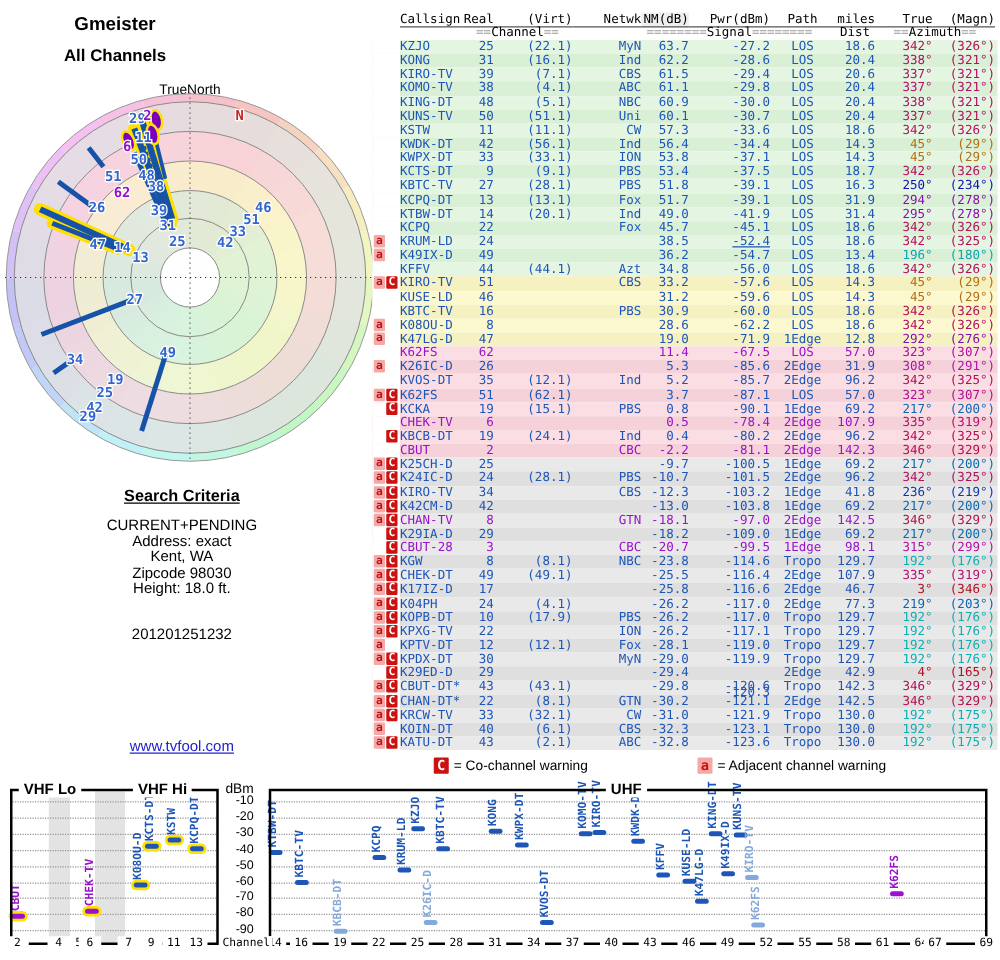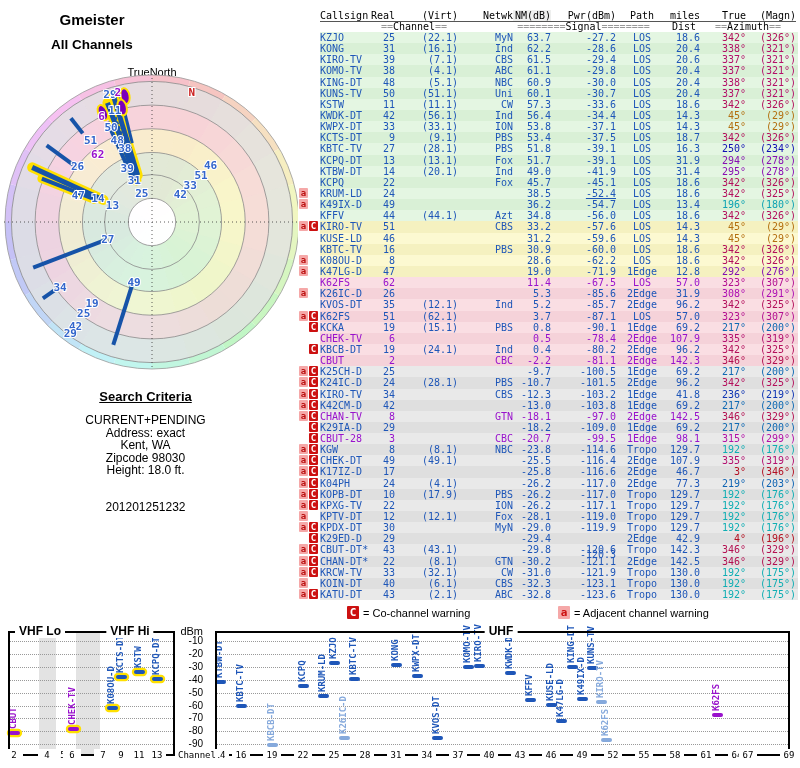--- a/index.html
+++ b/index.html
@@ -185,20 +185,21 @@
         <div class="line">CURRENT+PENDING</div>
         <div class="line">Address: exact</div>
         <div class="line">Kent, WA</div>
         <div class="line">Zipcode 98030</div>
         <div class="line">Height: 18.0 ft.</div>
       </div>
     <div id="dbblock">
       <div>201201251232</div>
     </div>
   </div>
+  <div id="tvlink">www.tvfool.com</div>
 
   <div id="tablewrap">
     <div class="hrow hline2">
       <div class="cell" style="border-bottom:none"></div>
       <div class="cell lt">Callsign</div>
       <div class="cell rt">Real</div>
       <div class="cell rt">(Virt)</div>
       <div class="cell rt">Netwk</div>
       <div class="cell rt nmshade">NM(dB)</div>
       <div class="cell rt">Pwr(dBm)</div>
@@ -805,21 +806,21 @@
           <div class="cell mkcell" style="background: rgb(255, 255, 255);"><span class="bdg bdg-c">C</span></div>
           <div class="cell lt" style="color: rgb(30, 86, 184);">K29ED-D</div>
           <div class="cell rt" style="color: rgb(30, 86, 184);">29</div>
           <div class="cell rt" style="color: rgb(30, 86, 184);"></div>
           <div class="cell rt" style="color: rgb(30, 86, 184);"></div>
           <div class="cell rt" style="color: rgb(30, 86, 184);">-29.4</div>
           <div class="cell rt" style="color: rgb(30, 86, 184); margin-top: 16px;">-120.3</div>
           <div class="cell ct" style="color: rgb(30, 86, 184);">2Edge</div>
           <div class="cell rt" style="color: rgb(30, 86, 184);">42.9</div>
           <div class="cell rt" style="color: rgb(179, 15, 31);">4°</div>
-          <div class="cell rt" style="color: rgb(179, 15, 31);">(196°)</div>
+          <div class="cell rt" style="color: rgb(179, 15, 31);">(165°)</div>
         </div>
         <div class="trow" style="background: rgb(233, 233, 233);">
           <div class="cell mkcell" style="background: rgb(255, 255, 255);"><span class="bdg bdg-a">a</span><span class="bdg bdg-c">C</span></div>
           <div class="cell lt" style="color: rgb(30, 86, 184);">CBUT-DT*</div>
           <div class="cell rt" style="color: rgb(30, 86, 184);">43</div>
           <div class="cell rt" style="color: rgb(30, 86, 184);">(43.1)</div>
           <div class="cell rt" style="color: rgb(30, 86, 184);"></div>
           <div class="cell rt" style="color: rgb(30, 86, 184);">-29.8</div>
           <div class="cell rt" style="color: rgb(30, 86, 184);">-120.6</div>
           <div class="cell ct" style="color: rgb(30, 86, 184);">Tropo</div>

